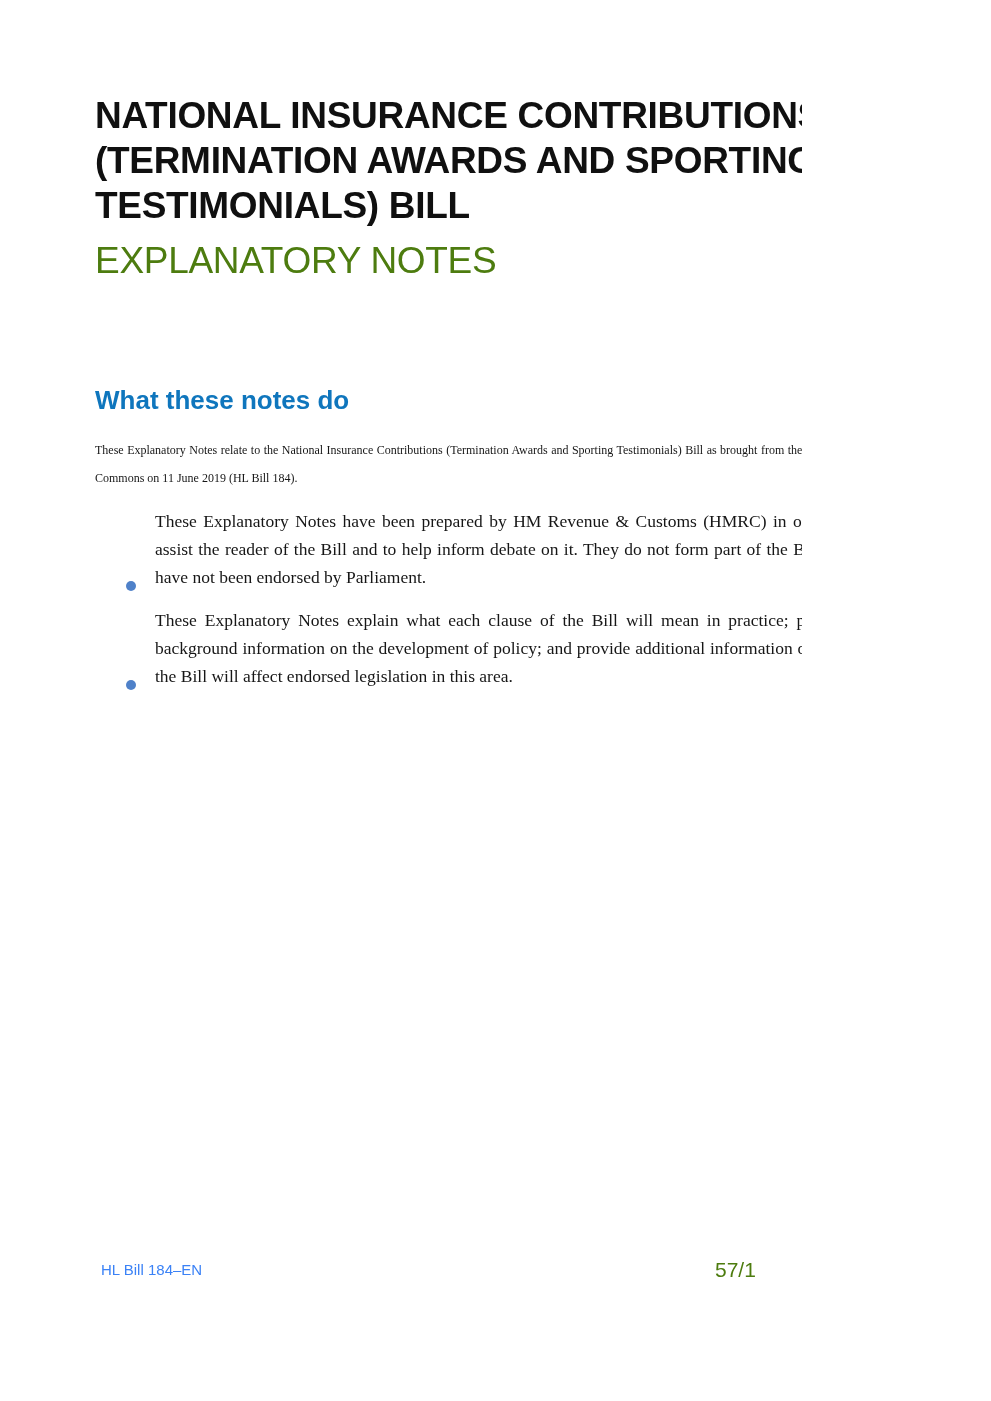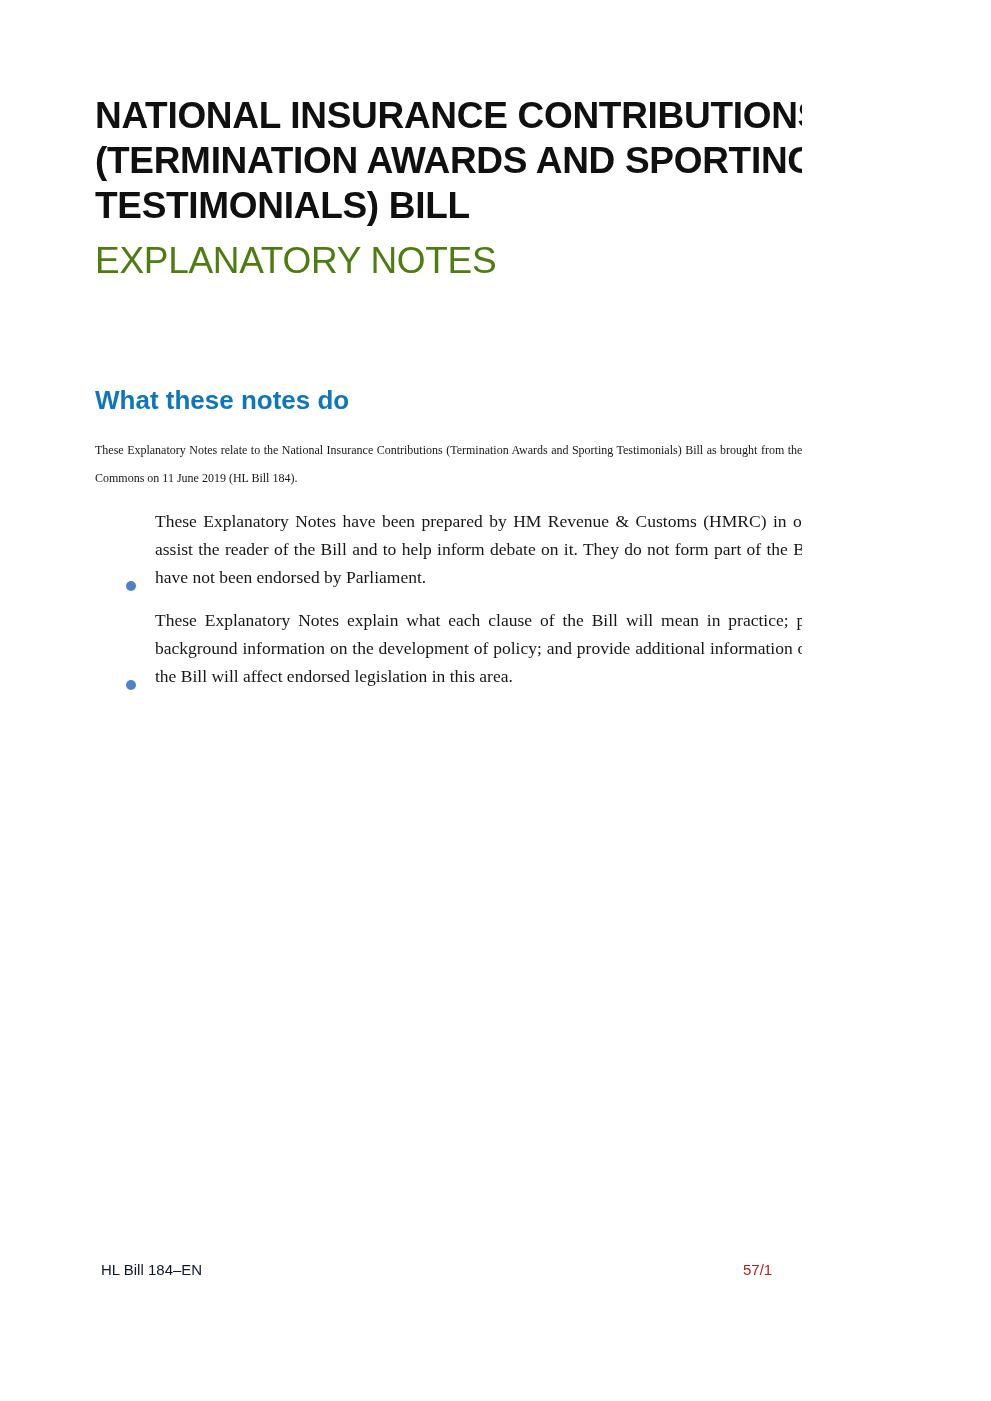--- a/index.html
+++ b/index.html
@@ -82,29 +82,29 @@
     line-height:28px;
     text-align:justify;
     color:var(--text-dark);
   }
   .footer-left{
     position:absolute;
     left:101px;
     top:1261px;
     font-size:15px;
     line-height:18px;
-    color:#0f172a;
+    color:#3b82f6;
   }
   .footer-right{
     position:absolute;
-    left:743px;
+    left:715px;
     top:1261px;
-    font-size:15px;
+    font-size:21px;
     line-height:18px;
-    color:#b91c1c;
+    color:#4d7c0f;
   }
 </style>
 </head>
 <body>
 
 <div class="page">
   <div class="content">
     <h1 class="bill-title">NATIONAL INSURANCE CONTRIBUTIONS (TERMINATION AWARDS AND SPORTING TESTIMONIALS) BILL</h1>
     <h2 class="doc-subtitle">EXPLANATORY NOTES</h2>
     <h3 class="section-heading">What these notes do</h3>

